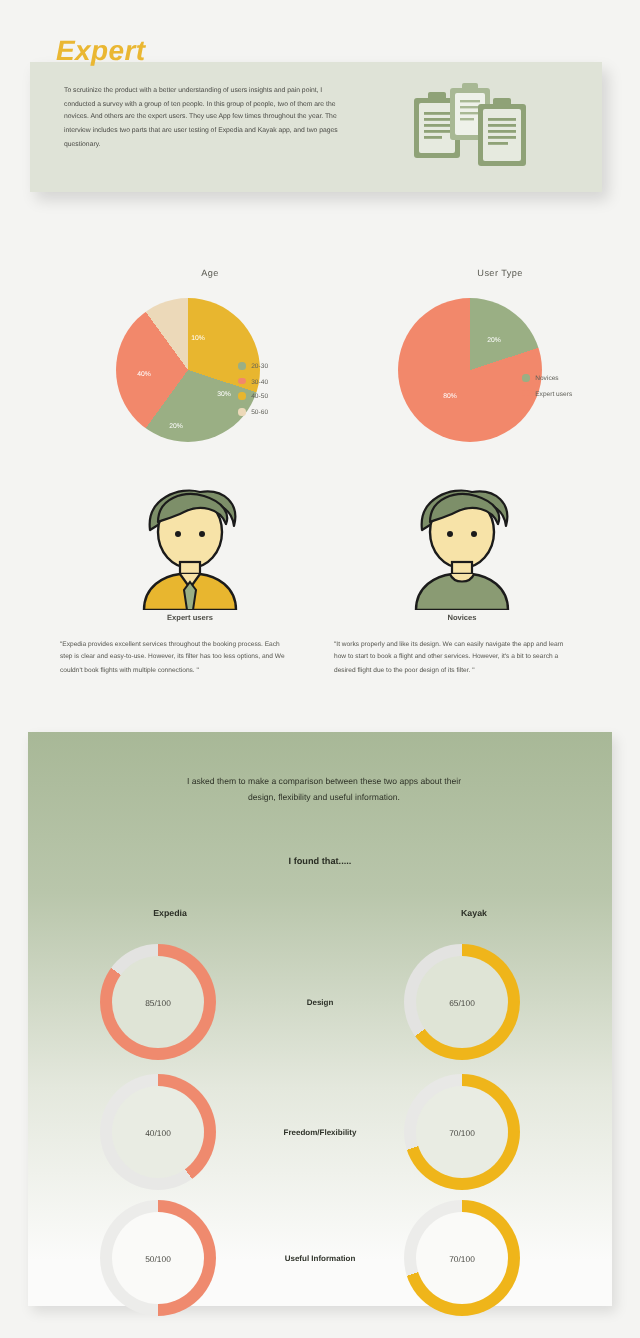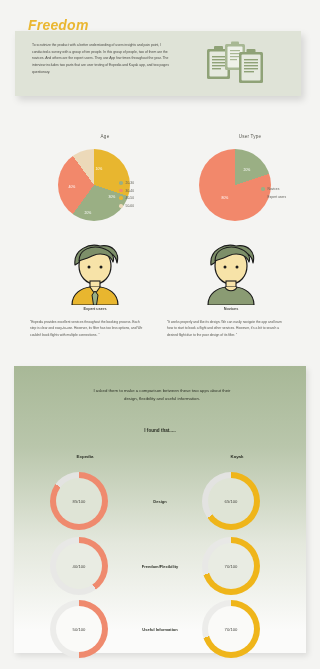--- a/index.html
+++ b/index.html
@@ -91,21 +91,21 @@
     border-radius: 50%; display: flex;
     align-items: center; justify-content: center;
     font-size: 4.2px; color: #4a4a44; white-space: nowrap;
   }
 </style>
 </head>
 <body>
 
 <div class="page">
 
-  <div class="survey-title">Freedom</div>
+  <div class="survey-title">Expert</div>
 
   <div class="survey-card">
     <div class="survey-text">To scrutinize the product with a better understanding of users insights and pain point, I conducted a survey with a group of ten people. In this group of people, two of them are the novices. And others are the expert users. They use App few times throughout the year. The interview includes two parts that are user testing of Expedia and Kayak app, and two pages questionary.</div>
 
     <div class="clip-icons">
       <svg width="70" height="46" viewBox="0 0 70 46">
 
         <rect x="6" y="8" width="23" height="30" rx="1.5" fill="#8fa277"></rect>
         <rect x="8.5" y="10.5" width="18" height="25" rx="1" fill="#e6eadf"></rect>
         <rect x="13" y="5" width="9" height="5" rx="1" fill="#8fa277"></rect>

